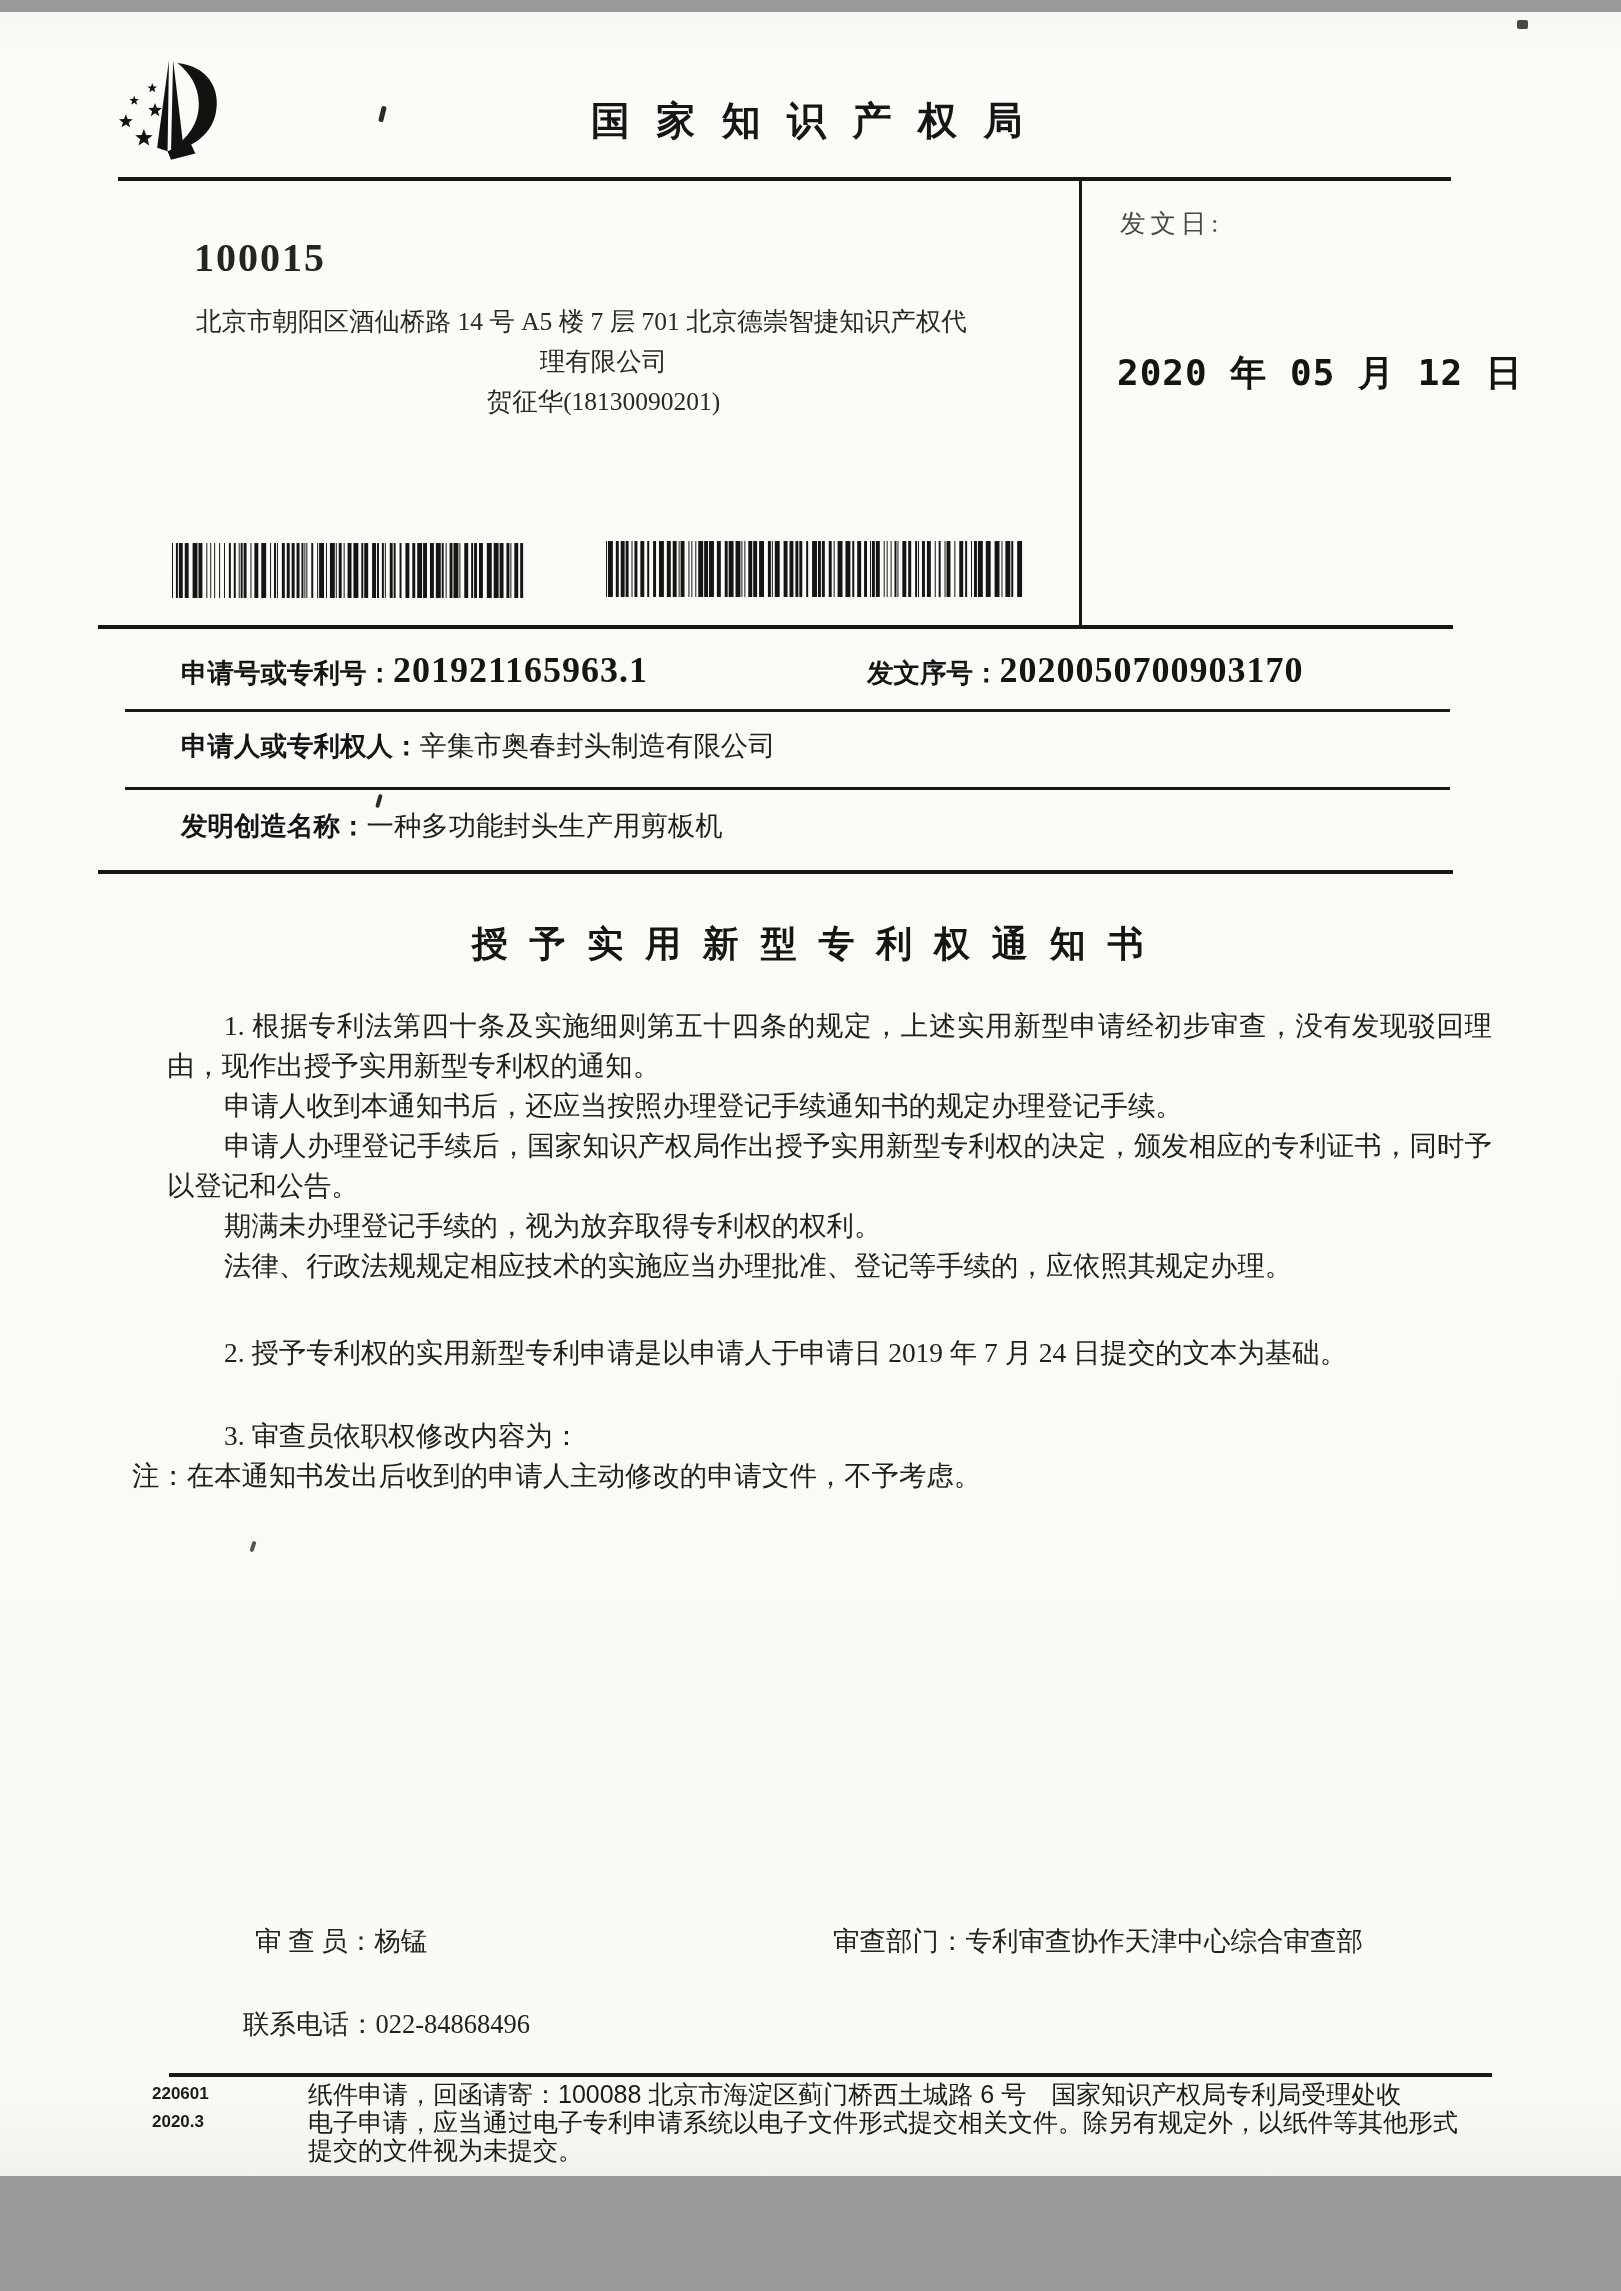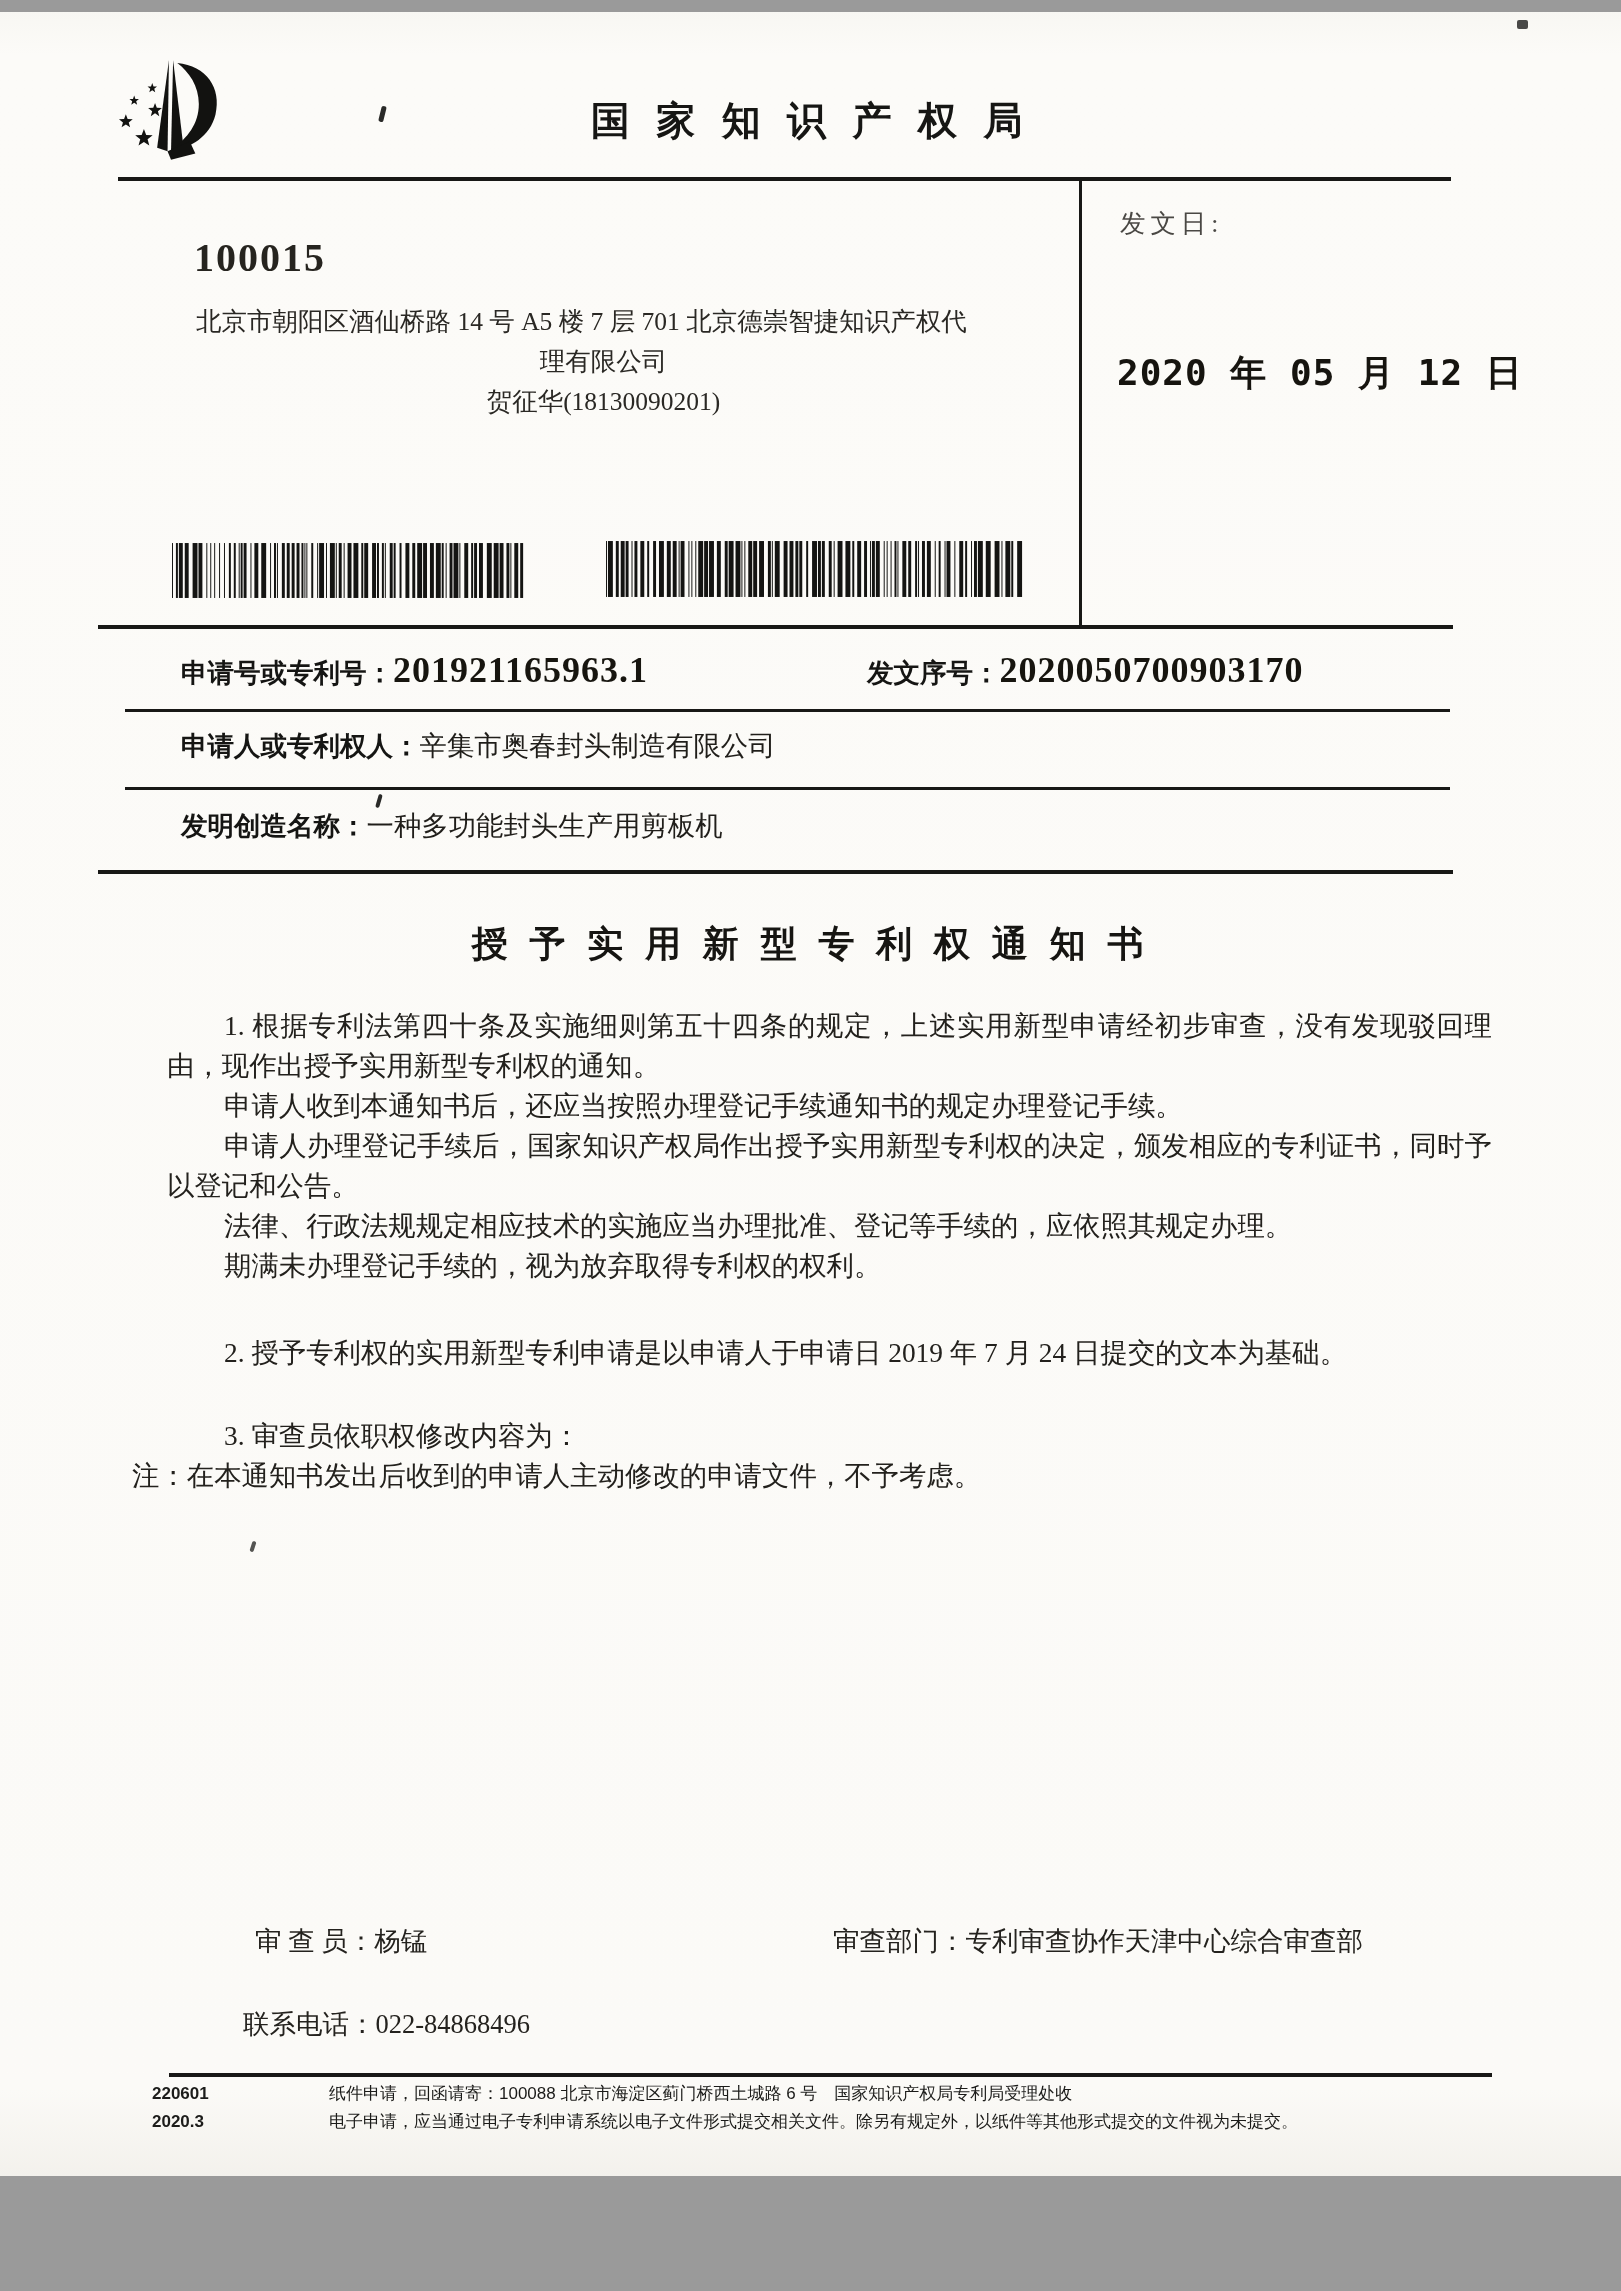--- a/index.html
+++ b/index.html
@@ -55,23 +55,23 @@
   .body-block p.flush{text-indent:0;margin-left:-35px;}
   
   .sig{position:absolute;font-size:26.5px;font-weight:500;color:#24221e;white-space:nowrap;text-align:center;}
   
   .footer-codes{
     position:absolute;left:152px;top:2068px;
     font-family:"Liberation Sans","DejaVu Sans",sans-serif;
     font-size:17px;line-height:28px;color:#1c1c1a;font-weight:bold;
   }
   .footer-text{
-    position:absolute;left:329px;top:2068px;width:1171px;
+    position:absolute;left:308px;top:2068px;width:1171px;
     font-family:"Liberation Sans","DejaVu Sans",sans-serif;
-    font-size:17px;line-height:28px;font-weight:500;color:#1b1b19;
+    font-size:25px;line-height:28px;font-weight:500;color:#1b1b19;
   }
   .footer-text p{margin:0;}
   
   .artifact{position:absolute;background:#2a2a28;border-radius:2px;}
 </style>
 </head>
 <body>
 
 <div class="page">
 
@@ -273,22 +273,22 @@
   <div class="row" style="left:181px;top:716px;">
     <span class="row-label">申请人或专利权人：</span><span class="val-cjk">辛集市奥春封头制造有限公司</span>
   </div>
 
   <div class="notice-title">授 予 实 用 新 型 专 利 权 通 知 书</div>
 
   <div class="body-block">
     <p>1. 根据专利法第四十条及实施细则第五十四条的规定，上述实用新型申请经初步审查，没有发现驳回理由，现作出授予实用新型专利权的通知。</p>
     <p>申请人收到本通知书后，还应当按照办理登记手续通知书的规定办理登记手续。</p>
     <p>申请人办理登记手续后，国家知识产权局作出授予实用新型专利权的决定，颁发相应的专利证书，同时予以登记和公告。</p>
+    <p>期满未办理登记手续的，视为放弃取得专利权的权利。</p>
     <p>法律、行政法规规定相应技术的实施应当办理批准、登记等手续的，应依照其规定办理。</p>
-    <p>期满未办理登记手续的，视为放弃取得专利权的权利。</p>
     <p class="g1">2. 授予专利权的实用新型专利申请是以申请人于申请日 2019 年 7 月 24 日提交的文本为基础。</p>
     <p class="g2">3. 审查员依职权修改内容为：</p>
     <p class="flush">注：在本通知书发出后收到的申请人主动修改的申请文件，不予考虑。</p>
   </div>
 
   <div class="sig" style="left:255px;top:1911px;">
     <span>审 查 员：</span><span>杨锰</span>
   </div>
   <div class="sig" style="left:833px;top:1911px;">
     <span>审查部门：</span><span>专利审查协作天津中心综合审查部</span>

